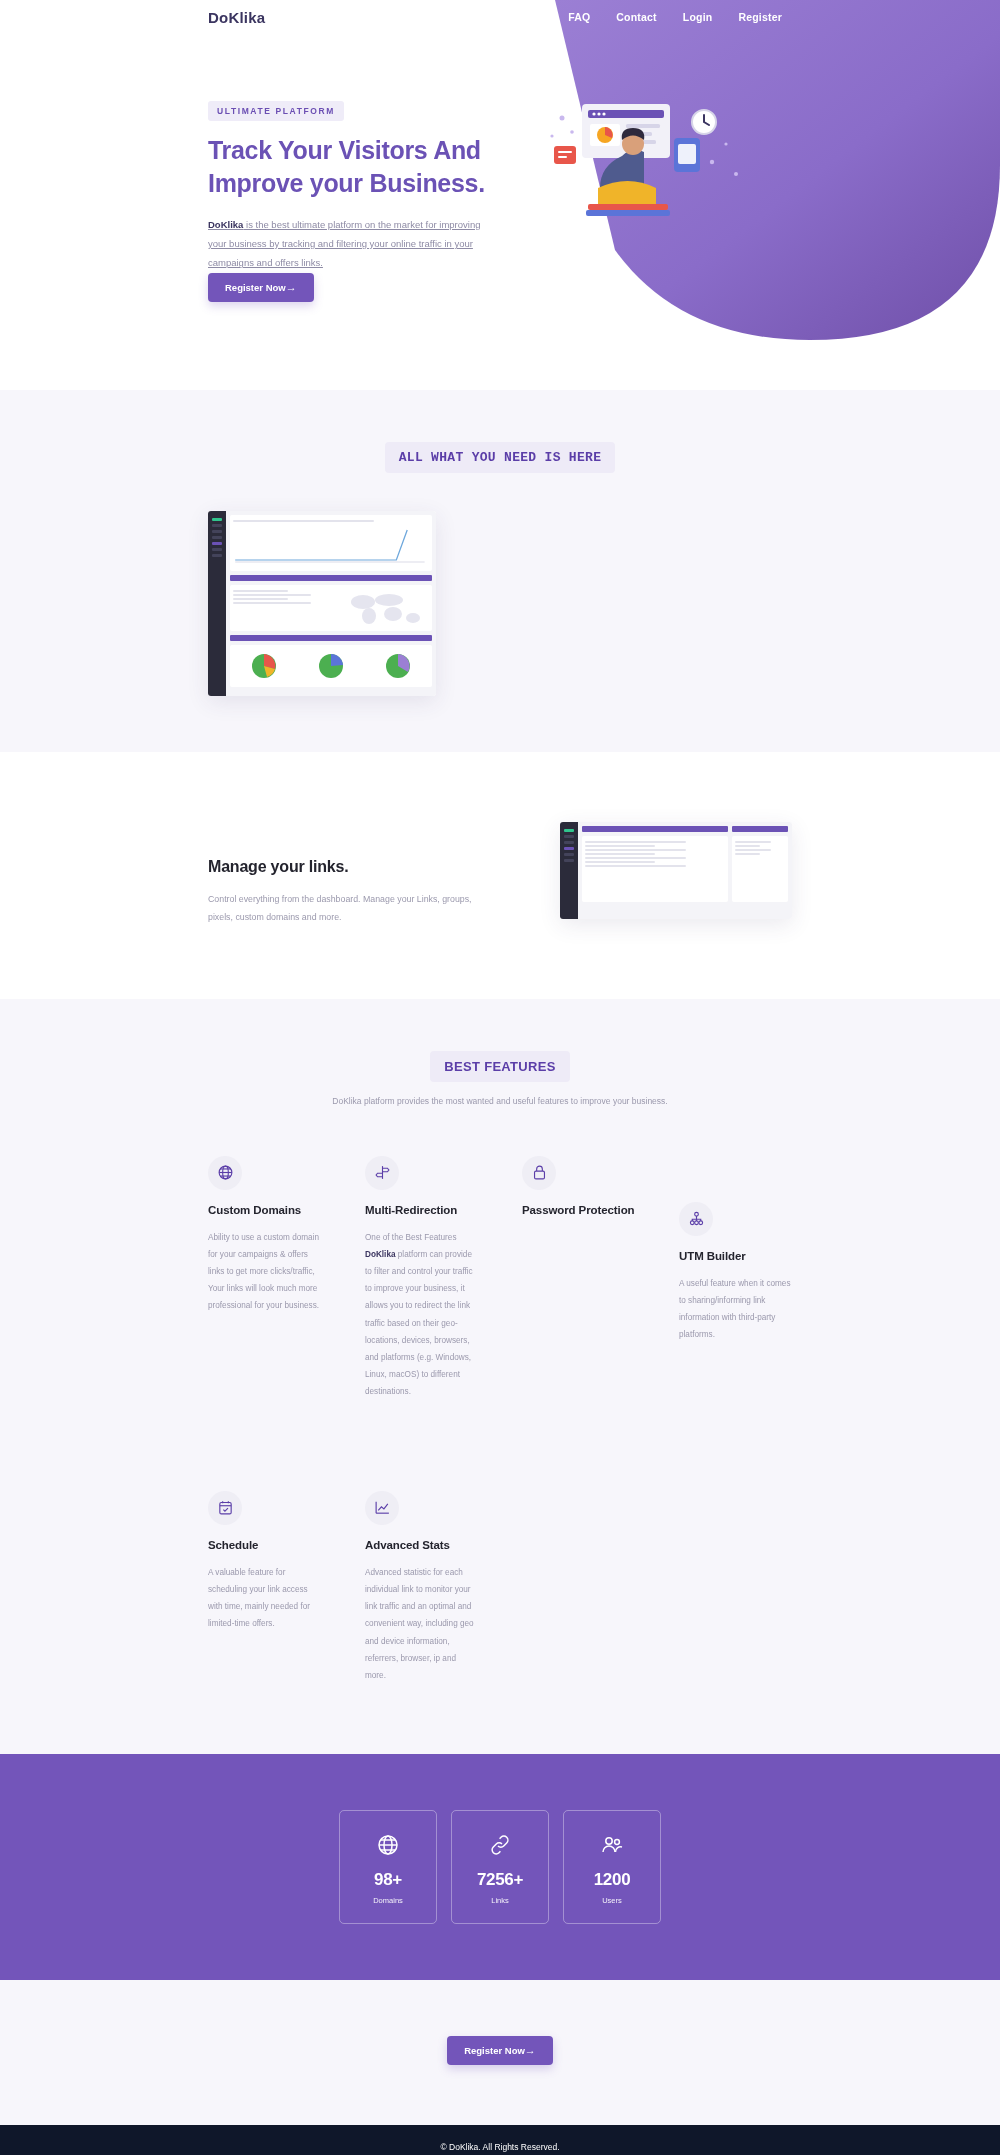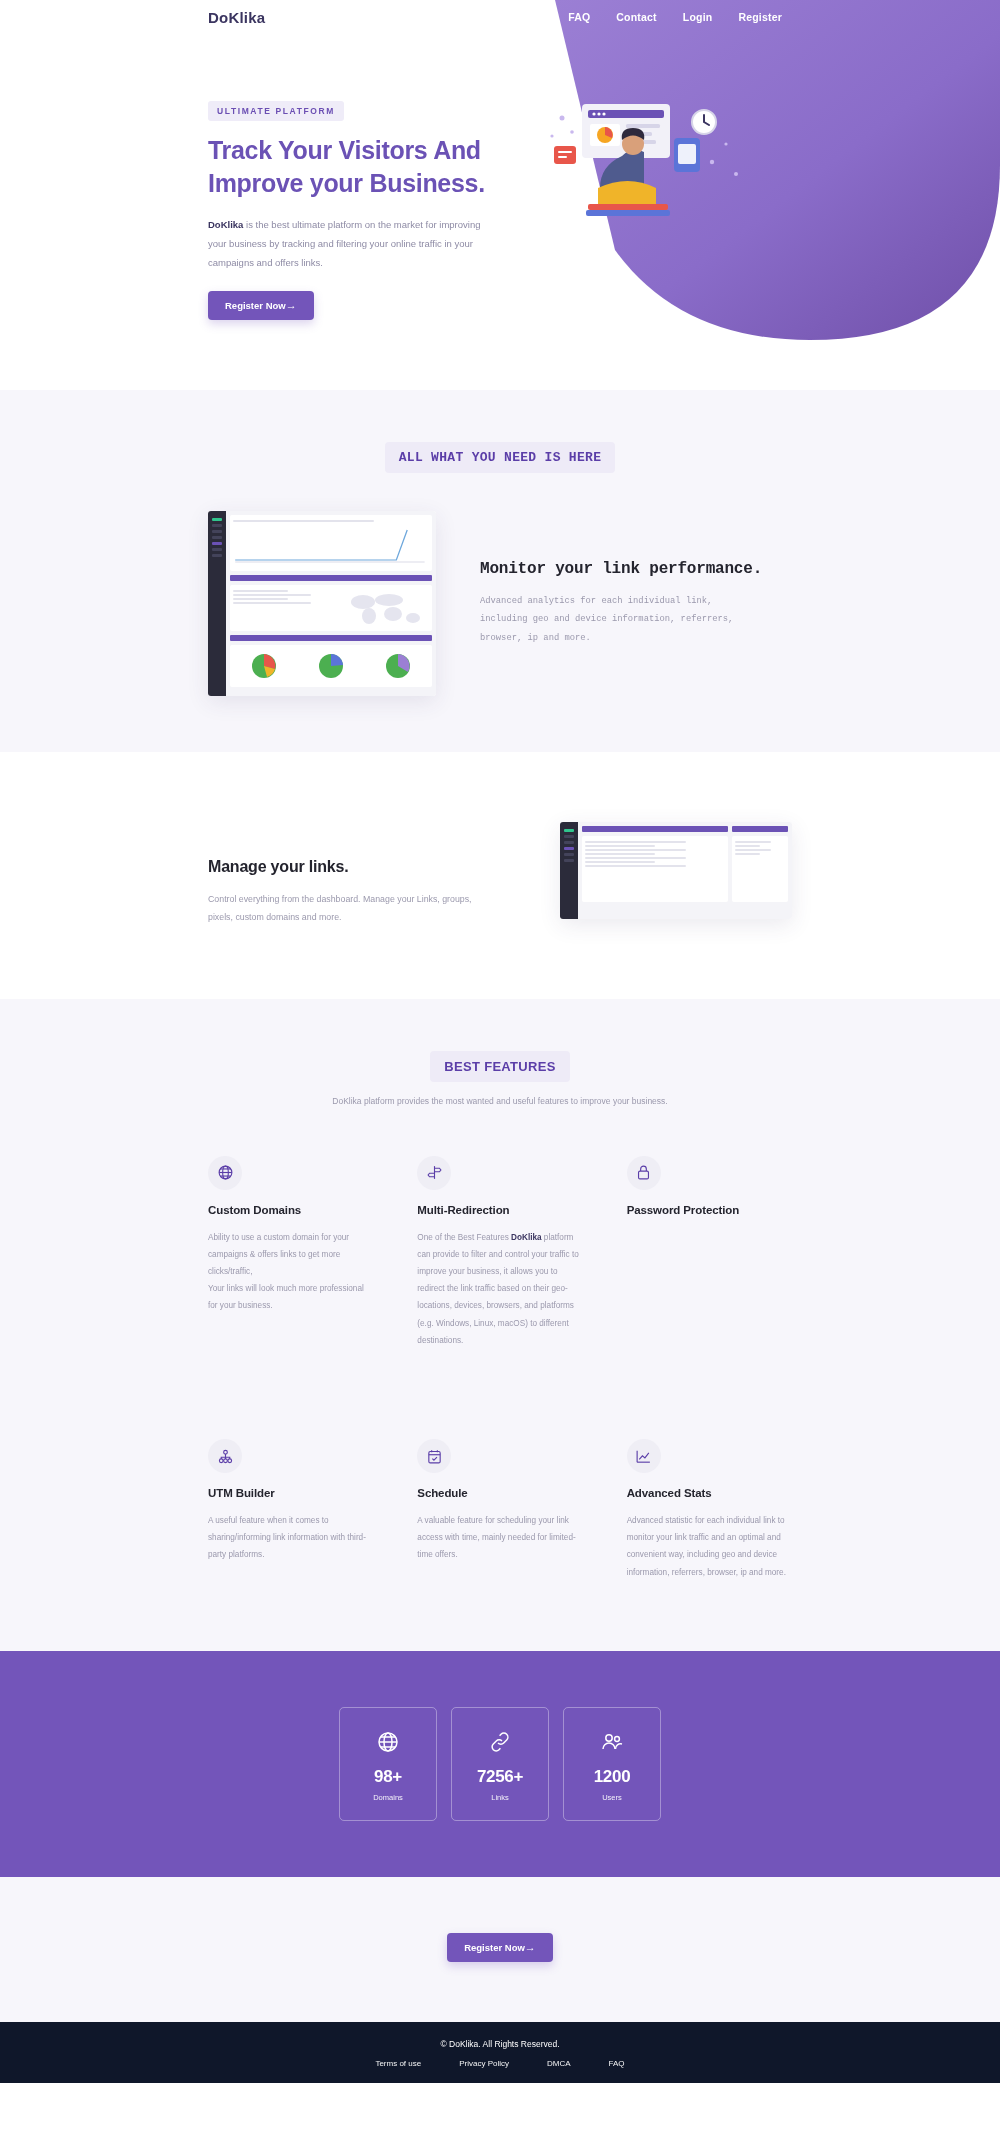--- a/index.html
+++ b/index.html
@@ -78,21 +78,21 @@
     font-weight:bold;
     color:#6b52b5;
     letter-spacing:-.3px;
     margin-bottom:14px;
   }
   .hero-desc{
     font-size:9.5px;
     line-height:2.05;
     color:#8e8ba5;
     width:280px;
-    margin-bottom:18px;
+    text-decoration:underline;
   }
   .hero-desc b{color:#3b3560;font-weight:bold;}
   .btn-primary{
     display:inline-flex;
     align-items:center;
     background:#7355ba;
     color:#fff;
     font-size:9.5px;
     font-weight:bold;
     padding:9px 17px;
@@ -169,21 +169,21 @@
   .feat-sub{
     font-size:8.5px;
     line-height:1.95;
     color:#9b99ad;
     text-align:center;
     max-width:390px;
     margin:11px auto 0;
   }
   .feat-grid{
     display:grid;
-    grid-template-columns:repeat(3,1fr);
+    grid-template-columns:repeat(4,1fr);
     column-gap:26px;
     row-gap:0;
     gap:44px;
   }
   .feat-cell{padding:0 0 0 0;}
   .feat-ico{
     width:34px;height:34px;border-radius:50%;
     background:#efeef5;
     display:flex;align-items:center;justify-content:center;
     margin-bottom:14px;
@@ -383,24 +383,20 @@
               <path d="M15 15 L15 3 A12 12 0 0 1 27 14 Z" fill="#5b74d8"></path>
             </svg>
             <svg width="30" height="30" viewBox="0 0 30 30">
               <circle cx="15" cy="15" r="12" fill="#4caf50"></circle>
               <path d="M15 15 L15 3 A12 12 0 0 1 25 21 Z" fill="#9b7fd4"></path>
             </svg>
           </div>
         </div>
       </div>
 
-      <div>
-        <h2 class="sc-head">Monitor your link performance.</h2>
-        <p class="sc-desc">Advanced analytics for each individual link, including geo and device information, referrers, browser, ip and more.</p>
-      </div>
     </div>
   </section>
 
   <section class="sect sect-white" style="padding:62px 0 72px;">
     <div class="showcase">
       <div style="width:300px;margin-top:44px;">
         <h2 class="sc-head">Manage your links.</h2>
         <p class="sc-desc">Control everything from the dashboard. Manage your Links, groups, pixels, custom domains and more.</p>
       </div>
       <div class="shot" style="width:236px;height:97px;margin-left:14px;">

